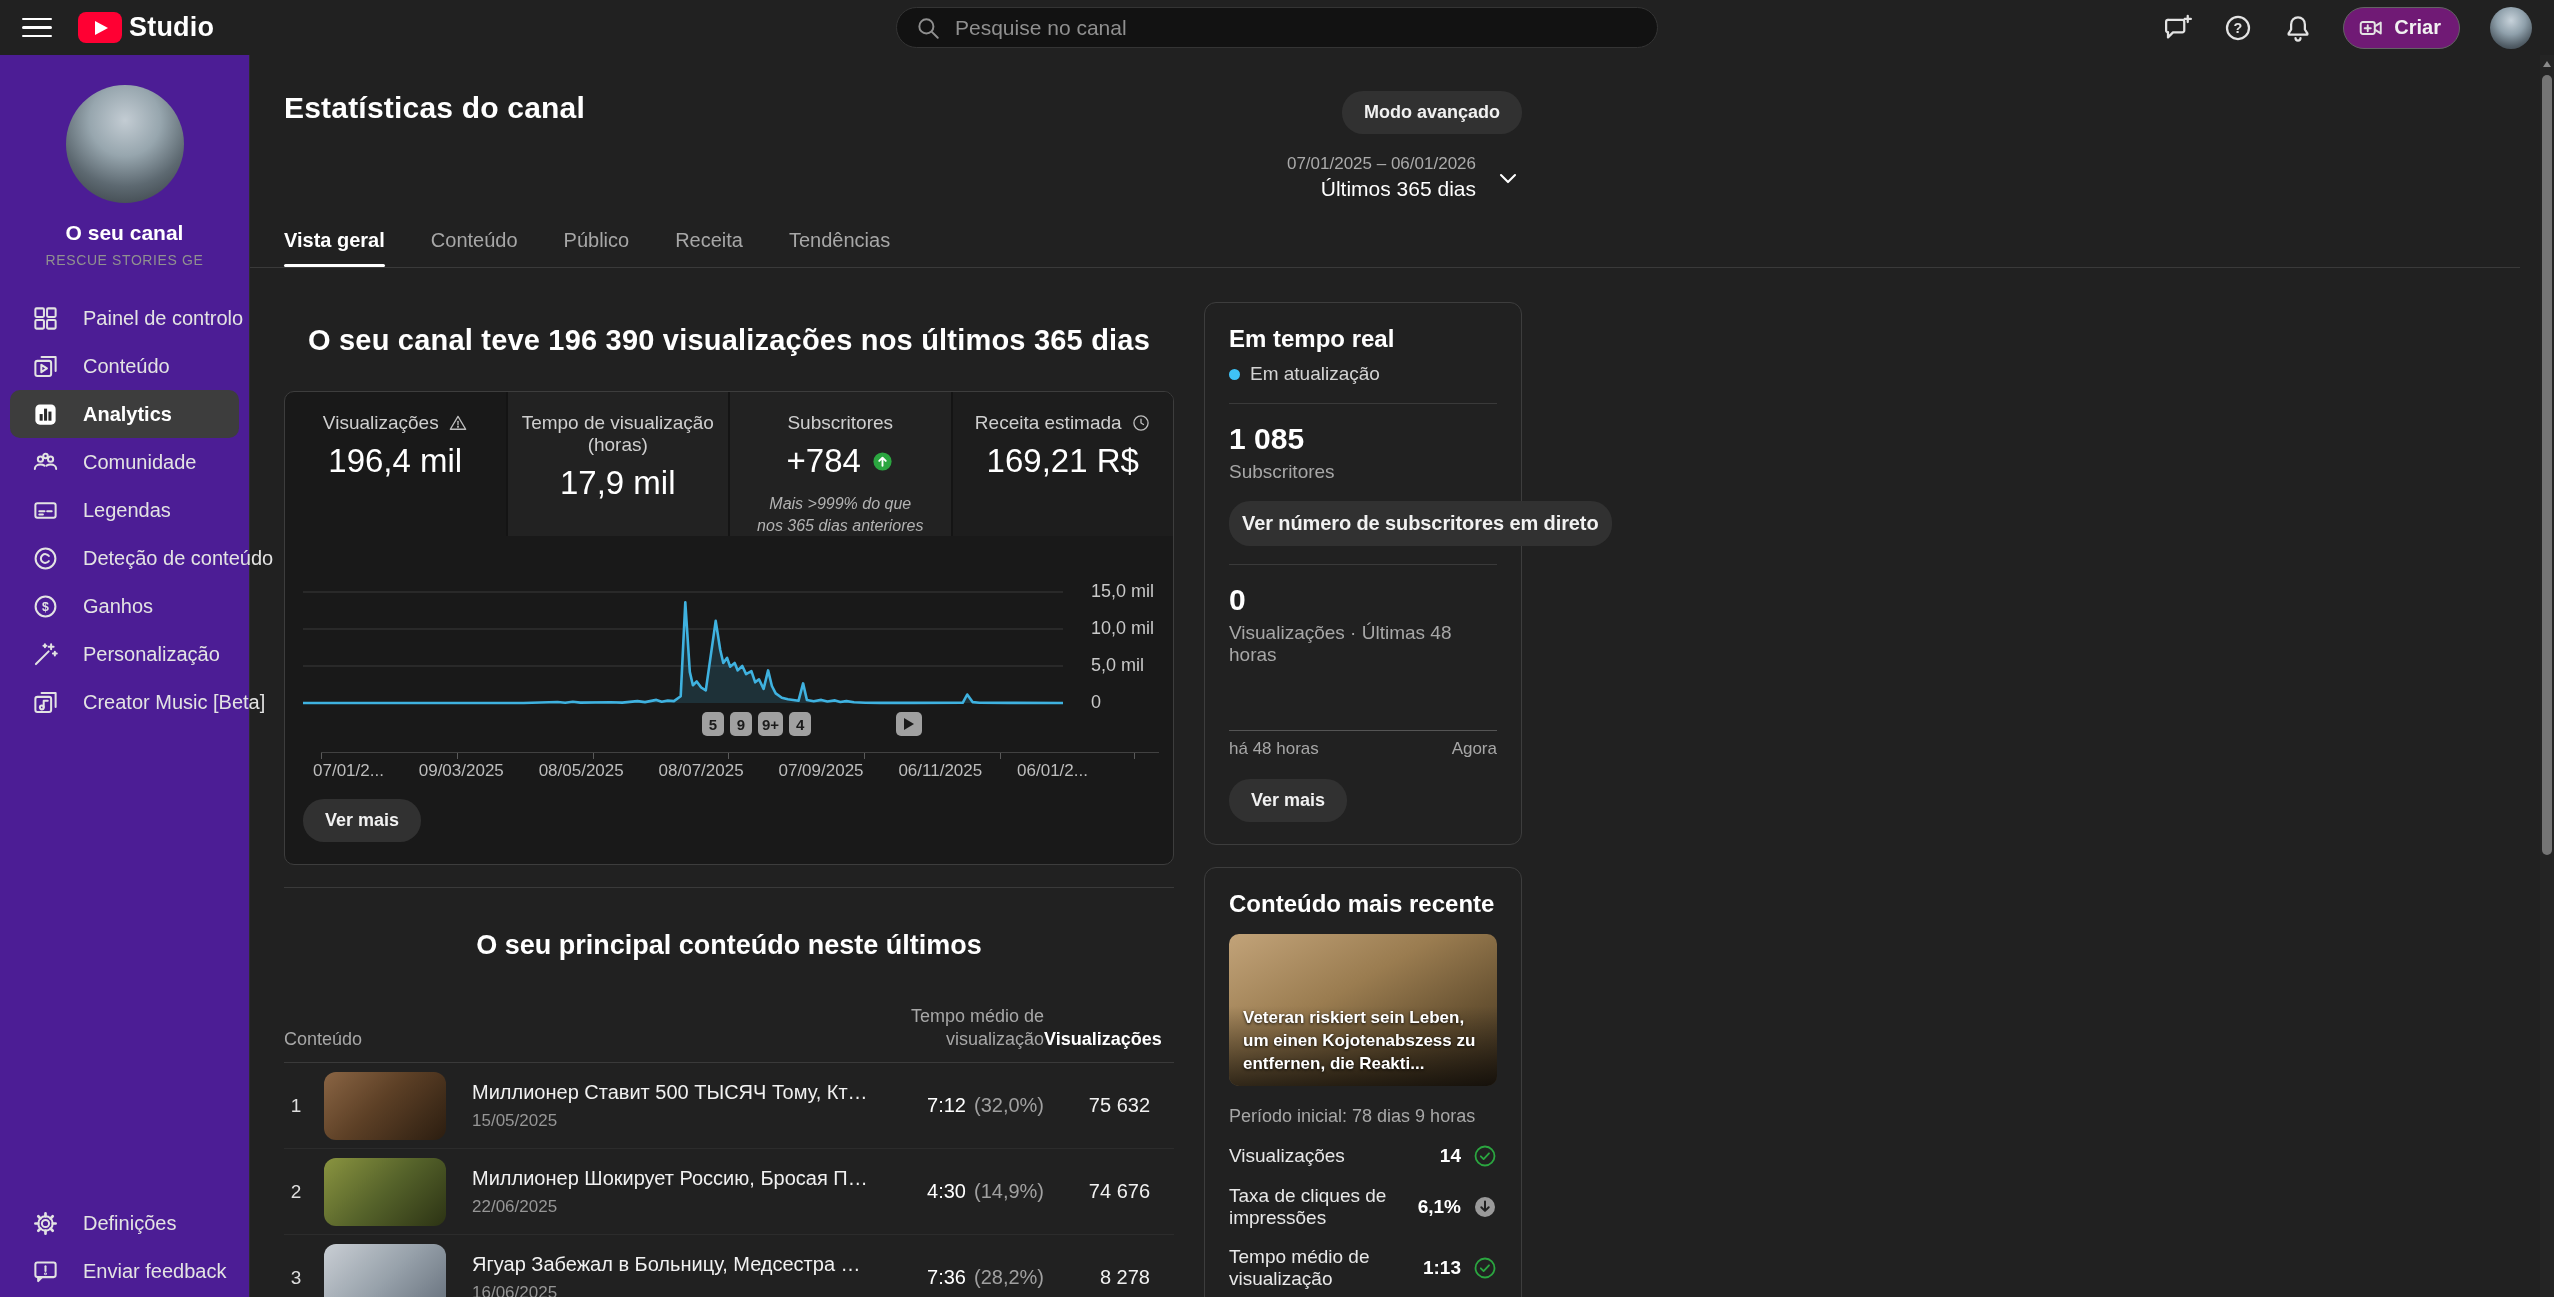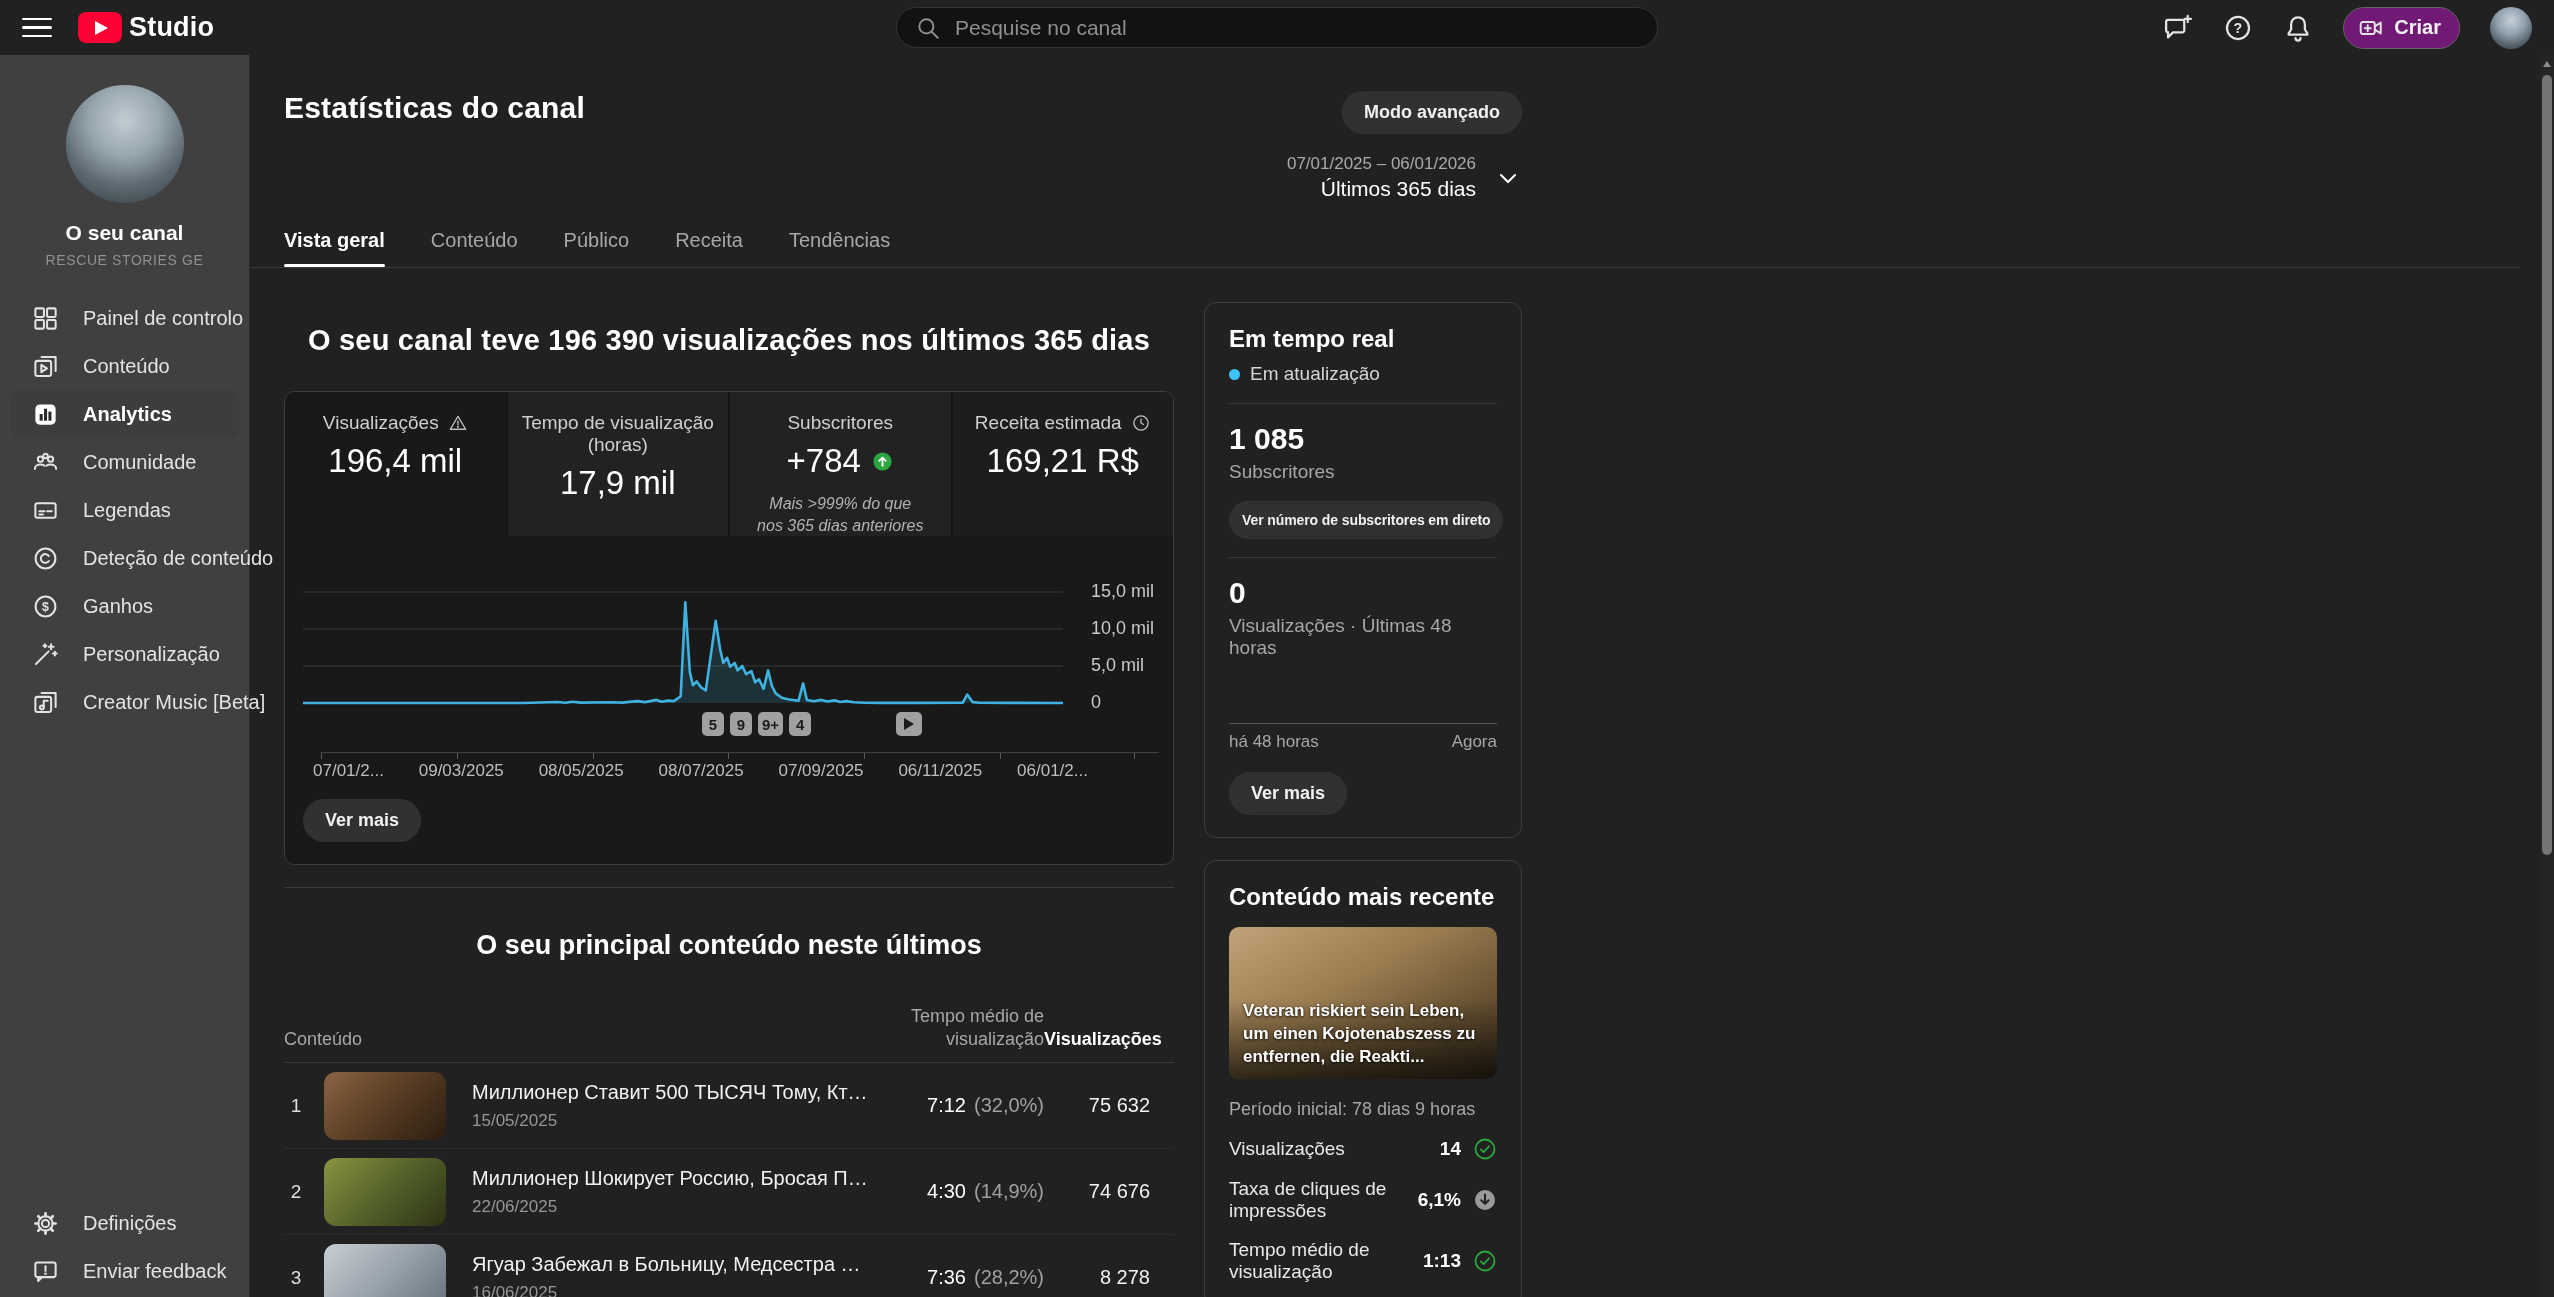--- a/index.html
+++ b/index.html
@@ -25,21 +25,21 @@
   .searchbox input::placeholder { color: #8f8f8f; }
   .topbar-right { position: absolute; right: 22px; display: flex; align-items: center; gap: 30px; }
   .tb-icon { width: 30px; height: 30px; cursor: pointer; }
   .create-btn { display: flex; align-items: center; gap: 10px; border: 1px solid #636363; background: #701a75;
     border-radius: 21px; padding: 7px 18px 7px 14px; cursor: pointer; }
   .create-btn .lbl { font-size: 20px; font-weight: 700; color: #f1f1f1; }
   .avatar-sm { width: 42px; height: 42px; border-radius: 50%; cursor: pointer;
     background: radial-gradient(circle at 50% 32%, #c7d2da 0%, #8fa0ab 40%, #535f68 72%, #2c3338 100%); }
 
   
-  .sidebar { position: absolute; top: 55px; left: 0; bottom: 0; width: 250px; background: #404040;
+  .sidebar { position: absolute; top: 55px; left: 0; bottom: 0; width: 250px; background: #4c1d95;
     border-right: 1px solid #2d2d2d; }
   .channel { text-align: center; padding-top: 30px; }
   .avatar-lg { width: 118px; height: 118px; border-radius: 50%; margin: 0 auto; cursor: pointer;
     background: radial-gradient(circle at 50% 30%, #c3ccd3 0%, #97a6ae 35%, #5d6971 65%, #30373c 100%); }
   .channel-name { margin-top: 18px; font-size: 21px; font-weight: 700; }
   .channel-sub { margin-top: 7px; font-size: 14px; color: #909090; letter-spacing: 0.6px; }
   .nav { margin-top: 26px; }
   .nav-item { display: flex; align-items: center; gap: 24px; height: 48px; padding: 0 0 0 22px;
     margin: 0 10px; border-radius: 10px; cursor: pointer; color: #e3e3e3; }
   .nav-item.active { background: #3d3d3d; color: #fff; }
@@ -129,21 +129,21 @@
   
   .card { border: 1px solid #3d3d3d; border-radius: 12px; padding: 22px 24px; }
   .card + .card { margin-top: 22px; }
   .card-title { font-size: 24px; font-weight: 700; }
   .live-row { display: flex; align-items: center; gap: 10px; margin-top: 10px; }
   .live-dot { width: 11px; height: 11px; border-radius: 50%; background: #3fc3f7; }
   .live-text { font-size: 19px; color: #d4d4d4; }
   .hr { height: 1px; background: #3a3a3a; margin-top: 18px; }
   .big-num { font-size: 30px; font-weight: 700; margin-top: 18px; }
   .sub-lbl { font-size: 19px; color: #a7a7a7; margin-top: 5px; }
-  .rt-btn { margin-top: 18px; font-size: 14px; padding: 11px 13px; letter-spacing: -0.1px; text-align: center; }
+  .rt-btn { margin-top: 18px; font-size: 20px; padding: 11px 13px; letter-spacing: -0.1px; text-align: center; }
   .spark-space { height: 64px; }
   .spark-line { height: 1px; background: #555; }
   .spark-labels { display: flex; justify-content: space-between; margin-top: 8px; font-size: 17px; color: #a7a7a7; }
   .rt-see-more { margin-top: 20px; }
 
   .latest-thumb { position: relative; margin-top: 16px; width: 100%; height: 152px; border-radius: 10px; overflow: hidden;
     background: linear-gradient(150deg, #c2a379 0%, #9a7c50 40%, #6a5433 70%, #3e3120 100%); cursor: pointer; }
   .latest-thumb .shade { position: absolute; left: 0; right: 0; bottom: 0; height: 80px;
     background: linear-gradient(180deg, rgba(0,0,0,0) 0%, rgba(0,0,0,0.65) 100%); }
   .latest-thumb .ol-title { position: absolute; left: 14px; right: 12px; bottom: 10px;

